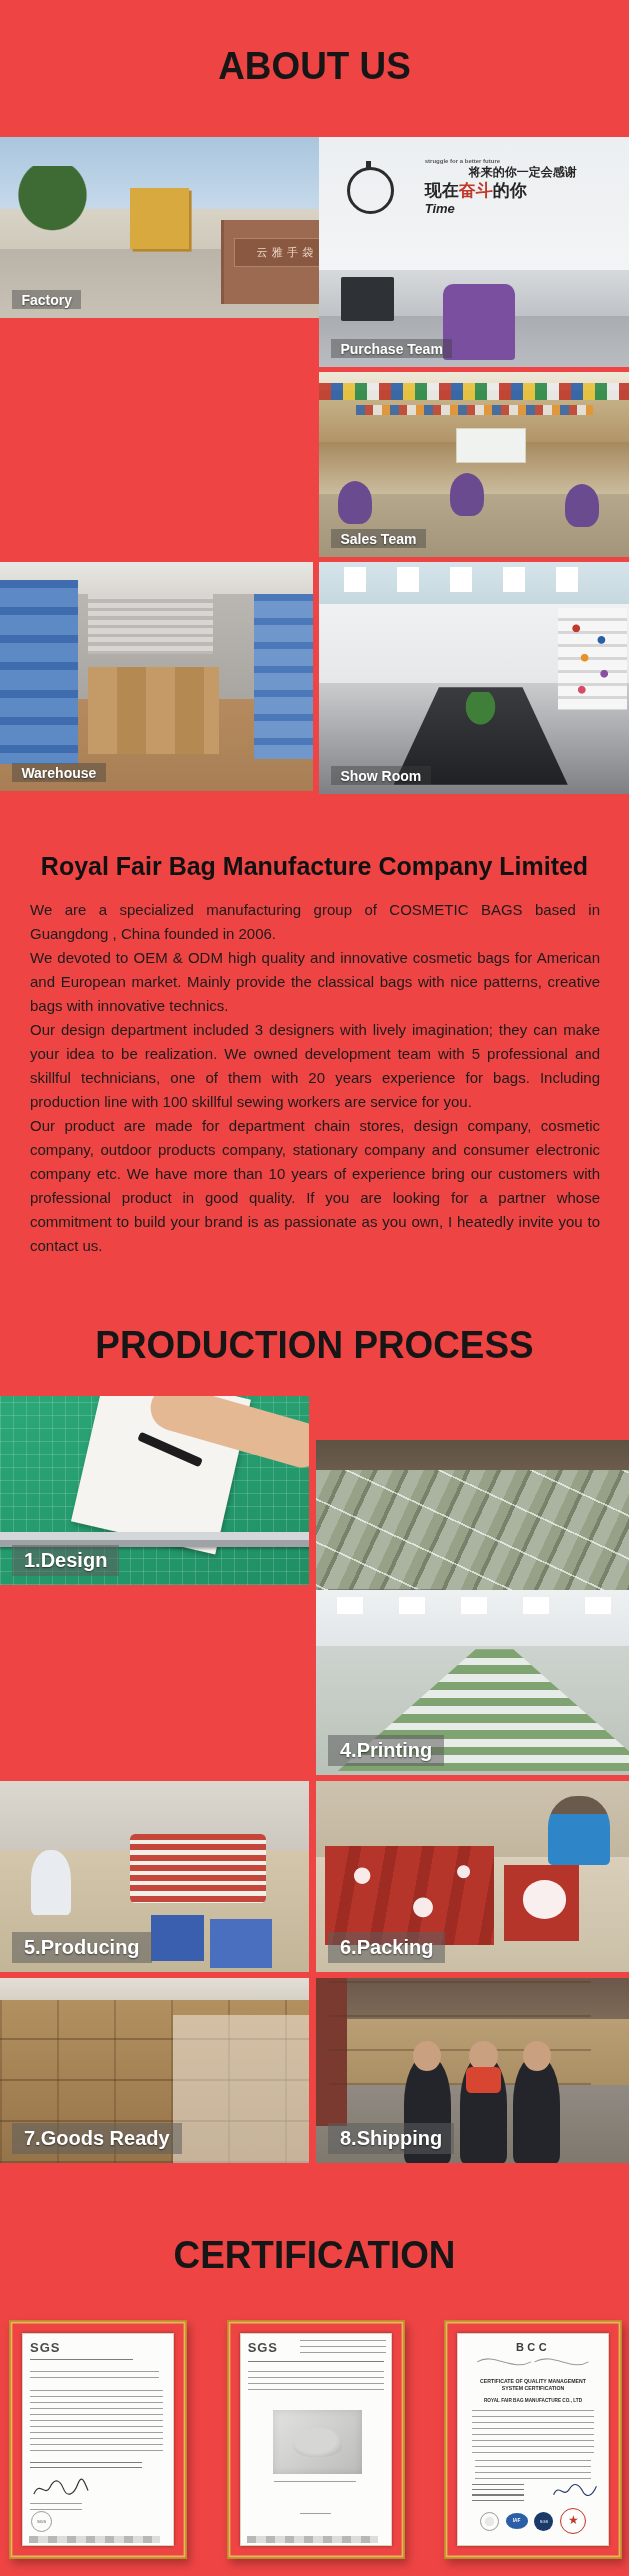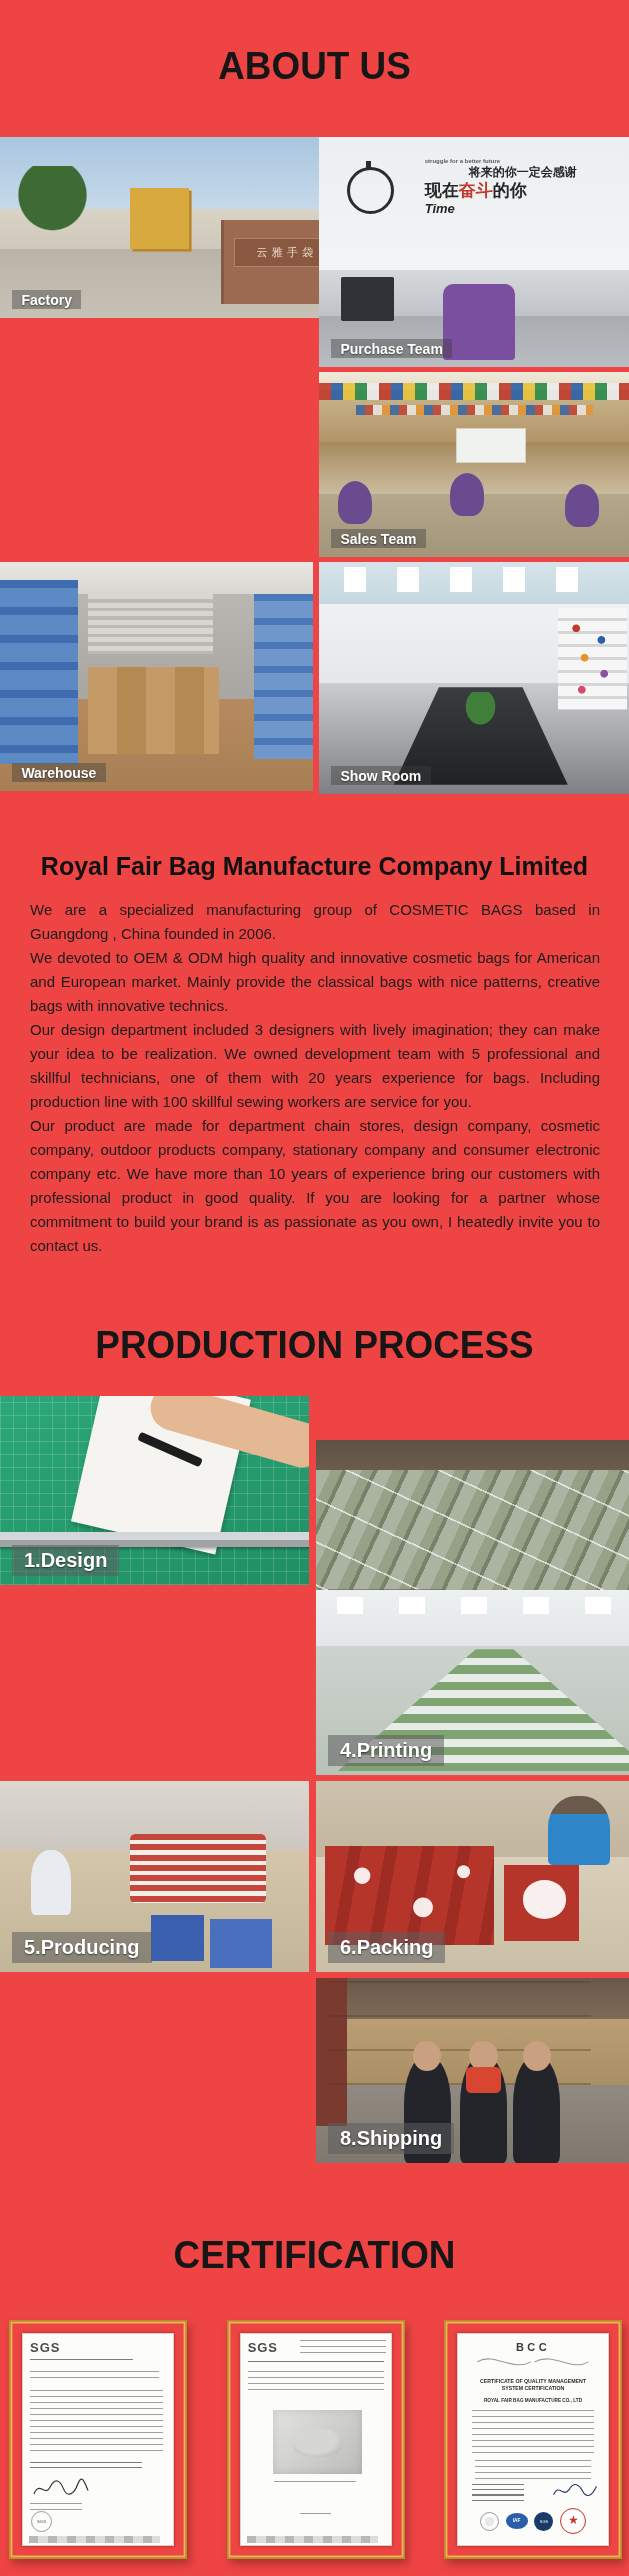--- a/index.html
+++ b/index.html
@@ -323,20 +323,25 @@
 
   <div class="photo prod" id="p-packing">
     <div class="decor redboxes"></div>
     <div class="decor dots"></div>
     <div class="decor bigbox"></div>
     <div class="decor bigdot"></div>
     <div class="decor man"></div>
     <span class="plabel">6.Packing</span>
   </div>
 
+  <div class="photo prod" id="p-goods">
+    <div class="decor boxlines"></div>
+    <div class="decor hilite"></div>
+    <span class="plabel">7.Goods Ready</span>
+  </div>
 
   <div class="photo prod" id="p-shipping">
     <div class="decor container"></div>
     <div class="decor boxlines"></div>
     <div class="decor fig" id="fig1"></div>
     <div class="decor fig" id="fig2"></div>
     <div class="decor fig" id="fig3"></div>
     <div class="decor head" id="head1"></div>
     <div class="decor head" id="head2"></div>
     <div class="decor head" id="head3"></div>

